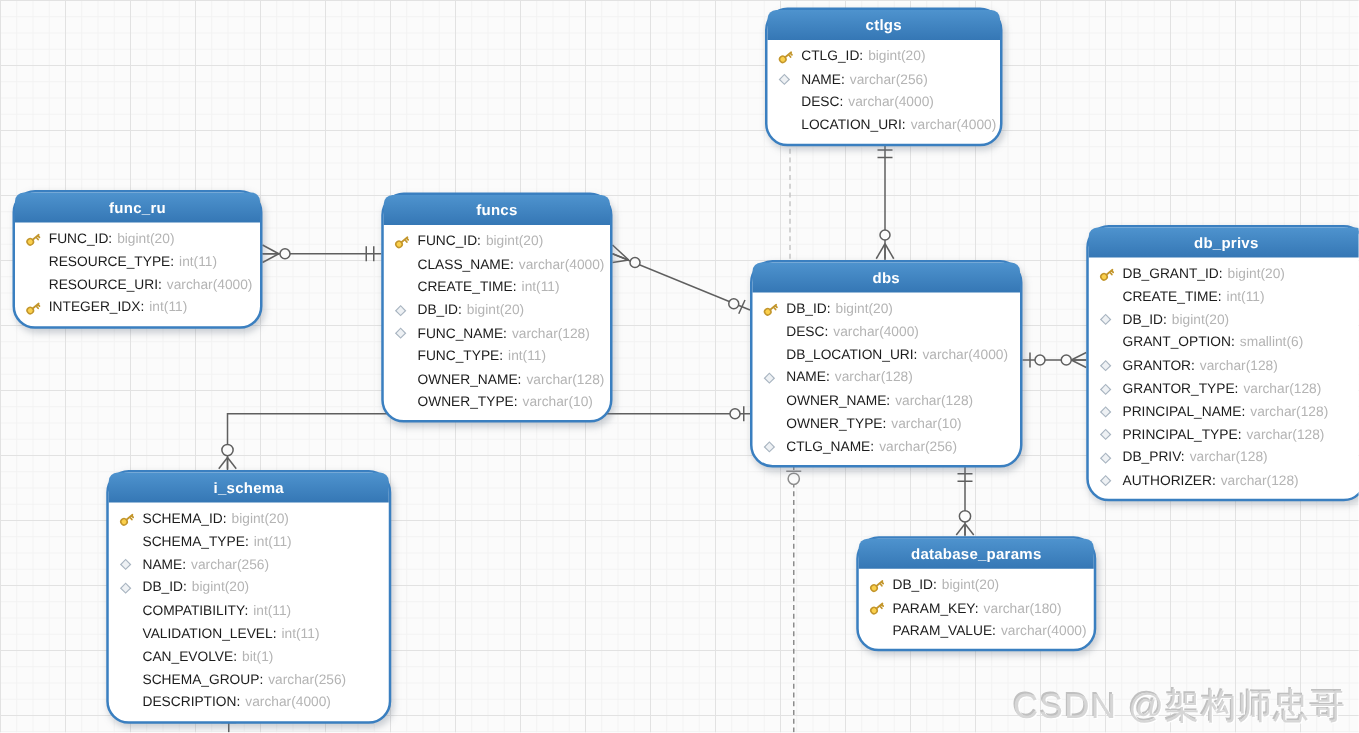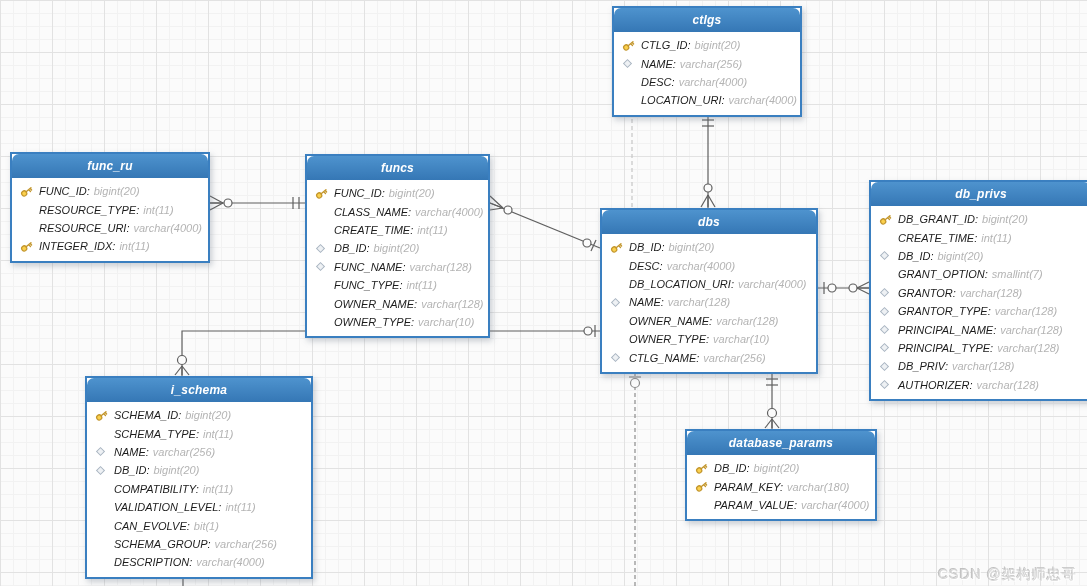--- a/index.html
+++ b/index.html
@@ -10,41 +10,40 @@
     background-image:
       linear-gradient(#e2e2e2 1px, transparent 1px),
       linear-gradient(90deg,#e2e2e2 1px, transparent 1px),
       linear-gradient(#f2f2f2 1px, transparent 1px),
       linear-gradient(90deg,#f2f2f2 1px, transparent 1px);
     background-size:52px 52px,52px 52px,13px 13px,13px 13px;
   }
   #connectors{position:absolute;left:0;top:0;width:1087px;height:586px;}
   .er-table{
     position:absolute;box-sizing:border-box;background:#fff;
-    border:2px solid #3a7fc0;border-radius:0;
+    border:2px solid #3a7fc0;border-radius:18px;
     box-shadow:2px 3px 6px rgba(110,120,135,.35);
-    font-style:italic;
   }
   .er-header{
     background:linear-gradient(#4e93ce,#3577b5);
     color:#fff;font-weight:bold;font-size:12px;text-align:center;
     padding:5px 4px 5px;border-radius:7px 7px 0 0;
     letter-spacing:.2px;white-space:nowrap;overflow:hidden;
   }
   .er-body{padding:4px 0 5px;}
   .er-row{
     display:flex;align-items:center;height:18.4px;
     padding:0 6px 0 7px;font-size:11px;white-space:nowrap;
   }
   .icon-slot{width:20px;flex:0 0 20px;display:flex;align-items:center;}
   .col-name{color:#1c1c1c;}
   .col-name::after{content:":";}
   .col-type{color:#b4b4b4;margin-left:4px;}
   #watermark{
-    position:absolute;right:10px;bottom:2px;font-size:14px;
+    position:absolute;right:10px;bottom:2px;font-size:28px;
     color:#d6d6d6;letter-spacing:1px;
     text-shadow:1px 1px 0 #ffffff,-1px -1px 0 #c0c0c0;
   }
 </style>
 </head>
 <body>
 
 <div id="canvas">
   <svg id="connectors" xmlns="http://www.w3.org/2000/svg">
       <g>
@@ -330,21 +329,21 @@
               <svg width="13" height="13" viewBox="0 0 16 16">
                 <rect x="4.6" y="4.6" width="6.8" height="6.8" transform="rotate(45 8 8)" fill="#eef1f4" stroke="#a9b5c1" stroke-width="1.2"></rect>
               </svg>
             </span>
             <span class="col-name">DB_ID</span>
             <span class="col-type">bigint(20)</span>
           </div>
           <div class="er-row">
             <span class="icon-slot"></span>
             <span class="col-name">GRANT_OPTION</span>
-            <span class="col-type">smallint(7)</span>
+            <span class="col-type">smallint(6)</span>
           </div>
           <div class="er-row">
             <span class="icon-slot">
               <svg width="13" height="13" viewBox="0 0 16 16">
                 <rect x="4.6" y="4.6" width="6.8" height="6.8" transform="rotate(45 8 8)" fill="#eef1f4" stroke="#a9b5c1" stroke-width="1.2"></rect>
               </svg>
             </span>
             <span class="col-name">GRANTOR</span>
             <span class="col-type">varchar(128)</span>
           </div>

